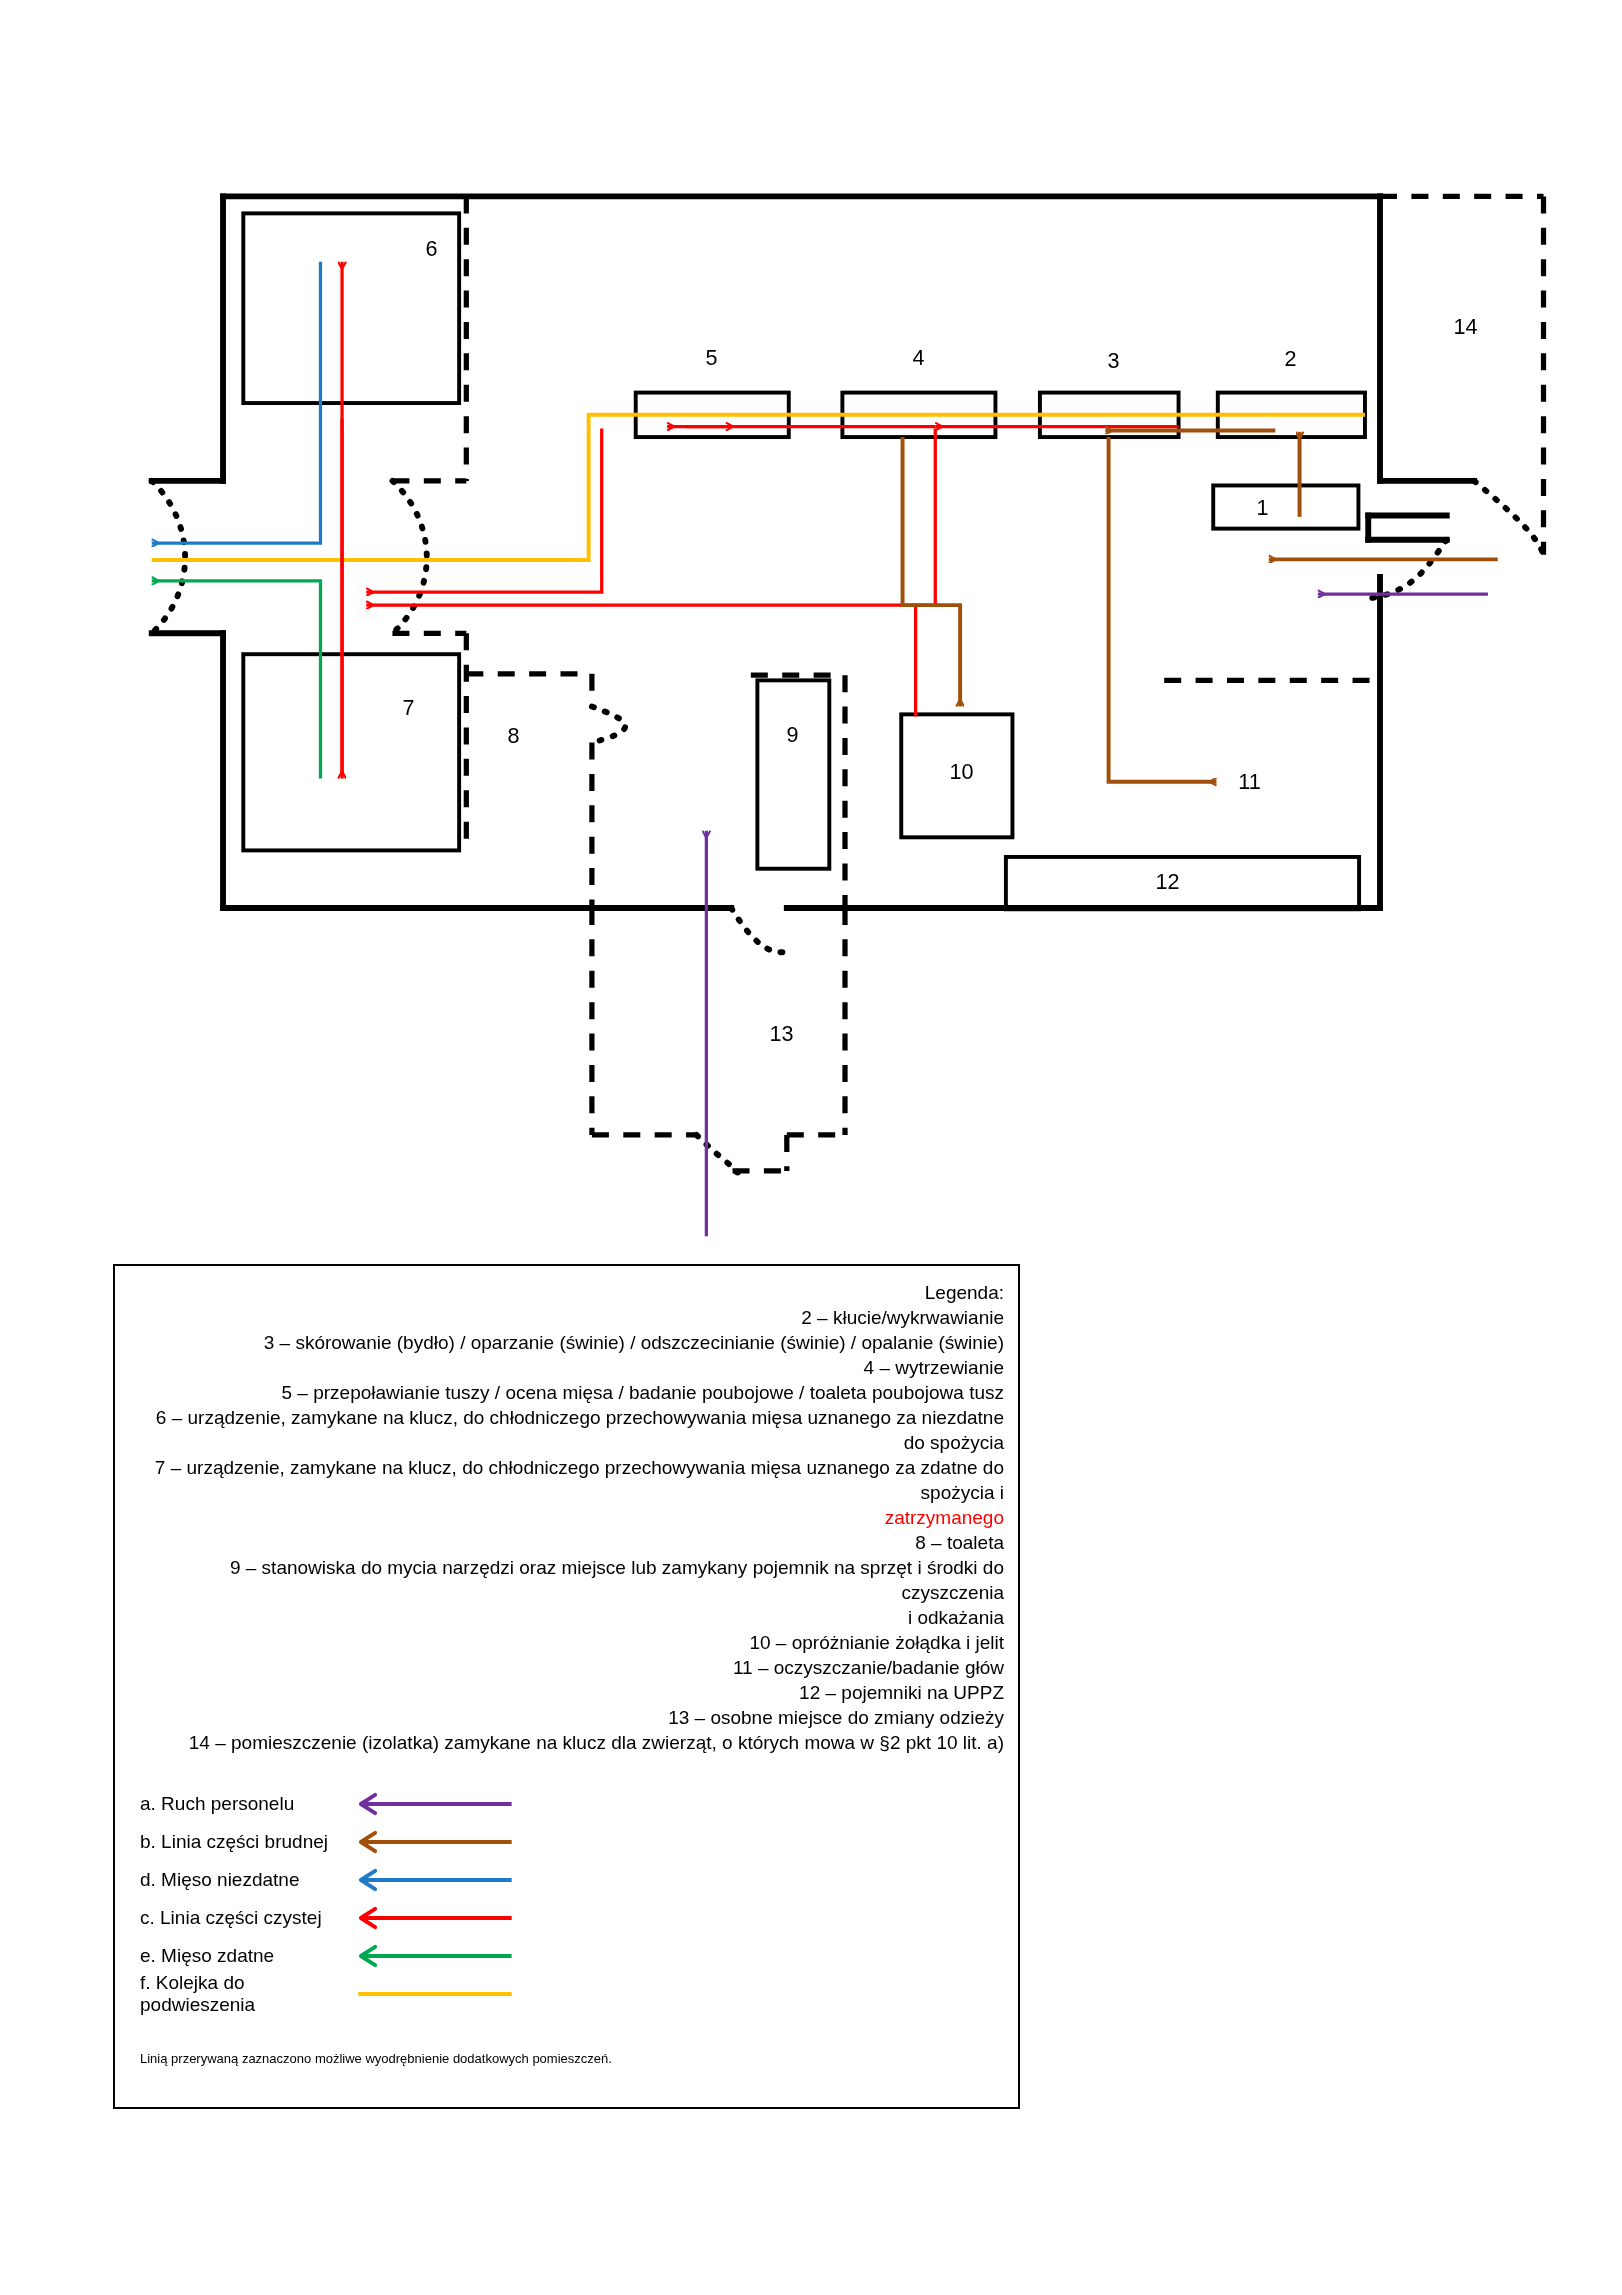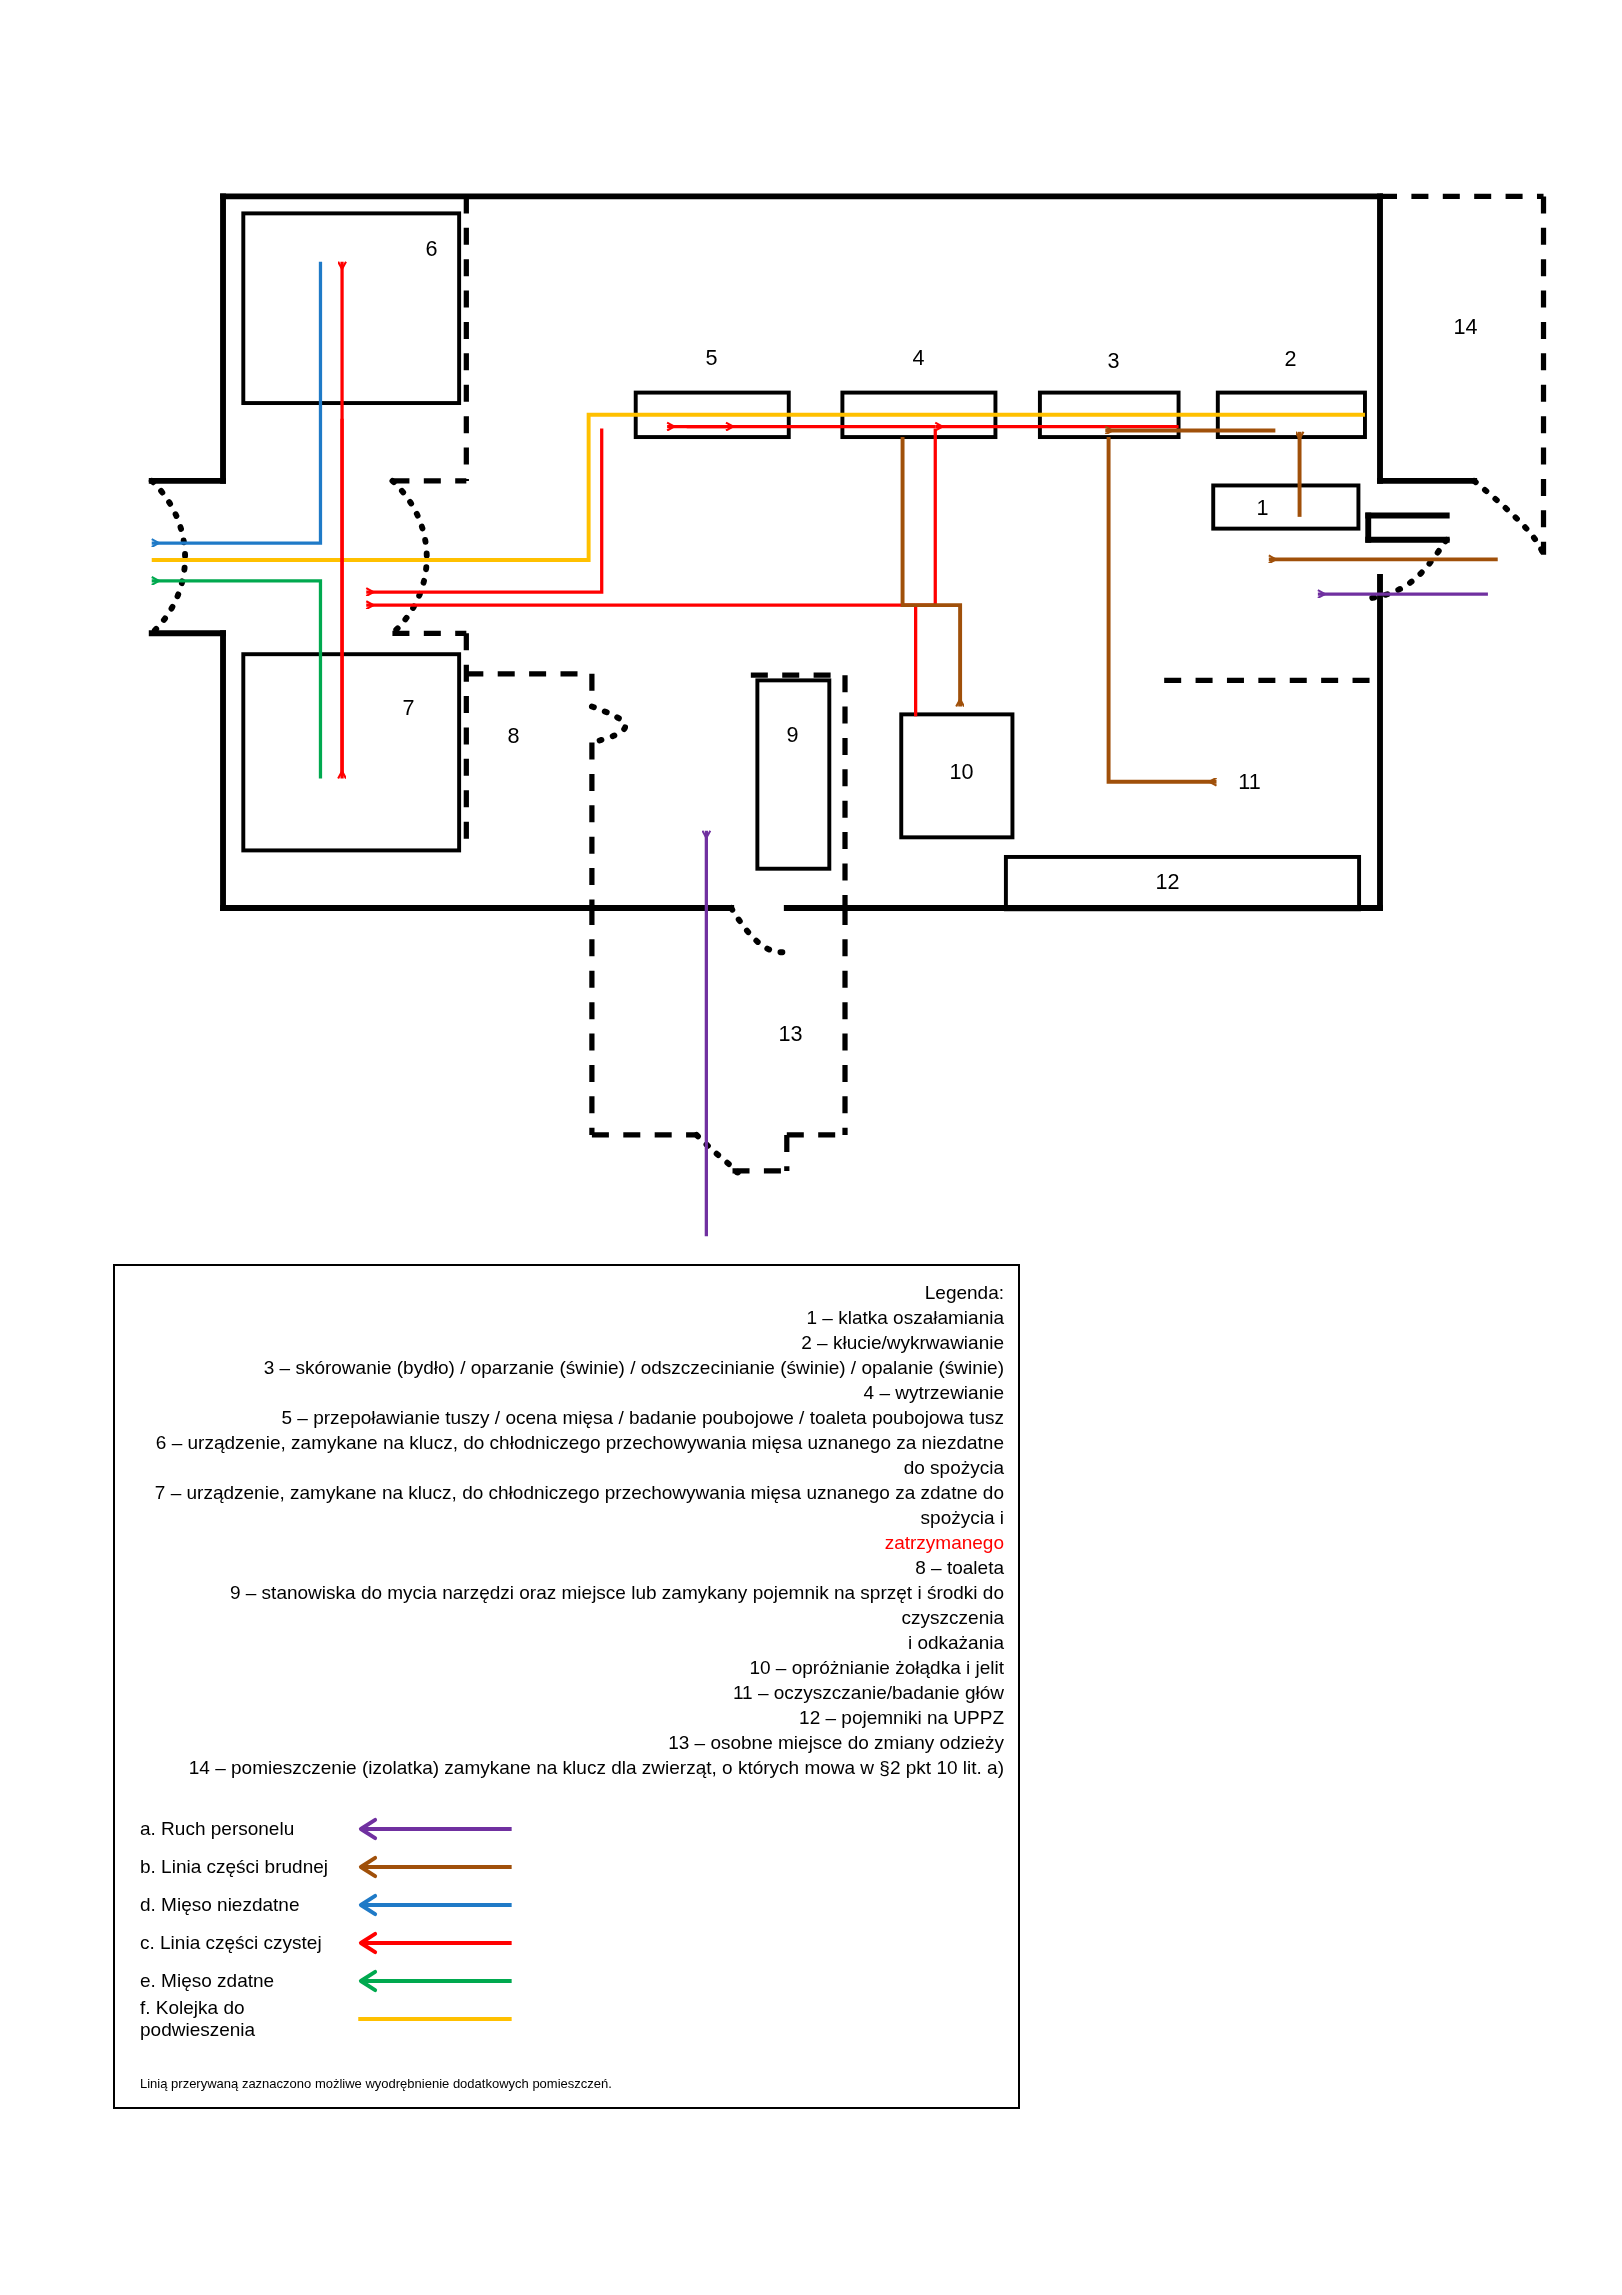--- a/index.html
+++ b/index.html
@@ -192,28 +192,27 @@
     <div class="num" style="left: 1094px; top: 350px; width: 39px;">3</div>
     <div class="num" style="left: 1271px; top: 348px; width: 39px;">2</div>
     <div class="num" style="left: 1446px; top: 316px; width: 39px;">14</div>
     <div class="num" style="left: 1243px; top: 497px; width: 39px;">1</div>
     <div class="num" style="left: 389px; top: 697px; width: 39px;">7</div>
     <div class="num" style="left: 494px; top: 725px; width: 39px;">8</div>
     <div class="num" style="left: 773px; top: 724px; width: 39px;">9</div>
     <div class="num" style="left: 942px; top: 761px; width: 39px;">10</div>
     <div class="num" style="left: 1230px; top: 771px; width: 39px;">11</div>
     <div class="num" style="left: 1148px; top: 871px; width: 39px;">12</div>
-    <div class="num" style="left: 762px; top: 1023px; width: 39px; margin-left: 9px;">13</div>
+    <div class="num" style="left: 762px; top: 1023px; width: 39px;">13</div>
   </div>
 
 <div id="legend-box">
   <div class="leg-inner">
     <div class="leg-line">Legenda:</div>
     <div id="legend-items">
-        <div class="leg-line wrap">1 – klatka oszałamiania</div>
         <div class="leg-line wrap">2 – kłucie/wykrwawianie</div>
         <div class="leg-line wrap">3 – skórowanie (bydło) / oparzanie (świnie) / odszczecinianie (świnie) / opalanie (świnie)</div>
         <div class="leg-line wrap">4 – wytrzewianie</div>
         <div class="leg-line wrap">5 – przepoławianie tuszy / ocena mięsa / badanie poubojowe / toaleta poubojowa tusz</div>
         <div class="leg-line wrap">6 – urządzenie, zamykane na klucz, do chłodniczego przechowywania mięsa uznanego za niezdatne do spożycia</div>
       </div>
     <div class="leg-line wrap">7 – urządzenie, zamykane na klucz, do chłodniczego przechowywania mięsa uznanego za zdatne do spożycia i</div>
     <div class="leg-line leg-red leg-indent">zatrzymanego</div>
     <div id="legend-items-after">
         <div class="leg-line wrap">8 – toaleta</div>

